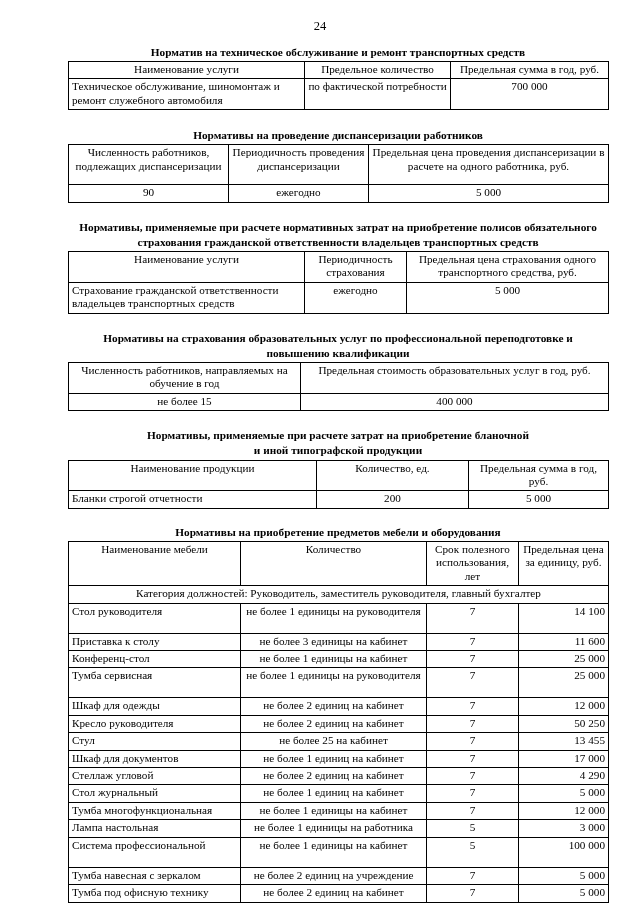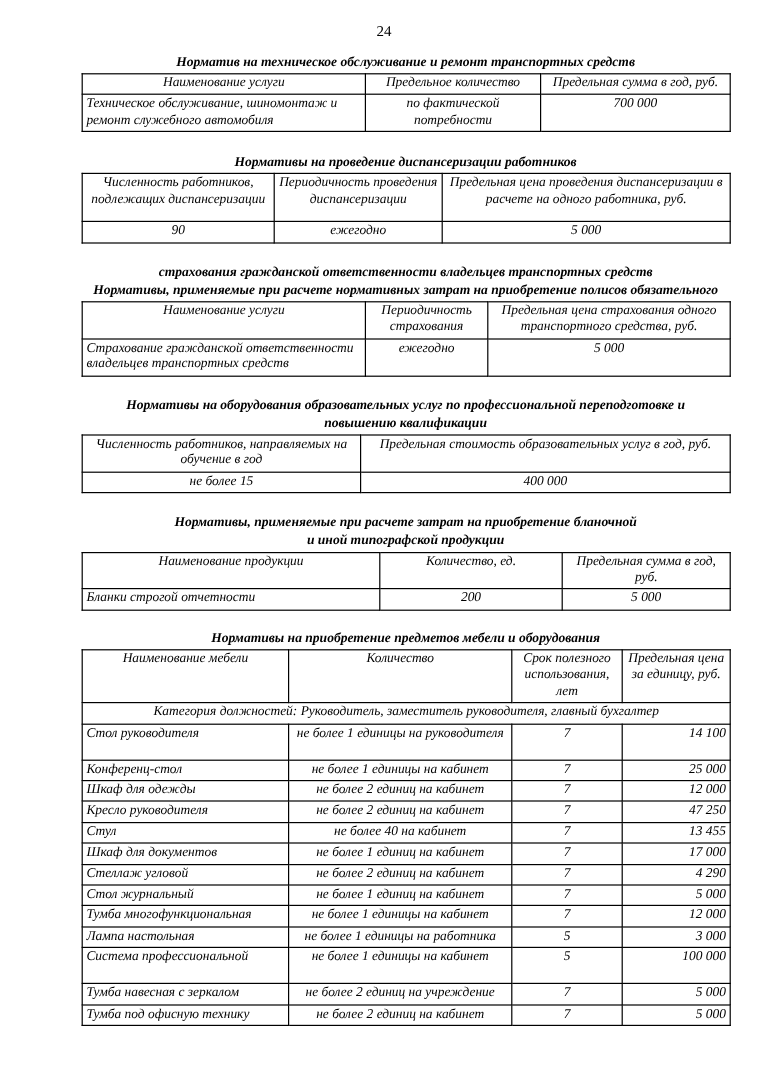--- a/index.html
+++ b/index.html
@@ -32,21 +32,20 @@
     padding: 0 32px 0 68px;
     box-sizing: border-box;
     width: 640px;
   }
   .content-inner {
     width: 540px;
     margin: 0;
   }
   .section {
     margin-bottom: 0;
-    font-style: italic;
   }
   .sec-title {
     font-weight: bold;
     font-size: 11.3px;
     line-height: 13.2px;
     text-align: center;
     margin: 0 auto;
     padding: 0 0 2px 0;
   }
   .gap-lg { height: 19px; }
@@ -133,22 +132,22 @@
               <td class="c">90</td>
               <td class="c">ежегодно</td>
               <td class="c">5 000</td>
             </tr>
           </tbody>
         </table>
       </div>
 
       <div class="gap-md"></div>
       <div class="section">
+        <div class="sec-title">Нормативы, применяемые при расчете нормативных затрат на приобретение полисов обязательного</div>
         <div class="sec-title">страхования гражданской ответственности владельцев транспортных средств</div>
-        <div class="sec-title">Нормативы, применяемые при расчете нормативных затрат на приобретение полисов обязательного</div>
         <table class="doc">
           <colgroup>
               <col style="width:236px">
               <col style="width:102px">
               <col style="width:202px">
             </colgroup>
           <tbody>
             <tr class="h-two">
               <td class="c">Наименование услуги</td>
               <td class="c">Периодичность страхования</td>
@@ -158,21 +157,21 @@
               <td class="l pad-l">Страхование гражданской ответственности владельцев транспортных средств</td>
               <td class="c">ежегодно</td>
               <td class="c">5 000</td>
             </tr>
           </tbody>
         </table>
       </div>
 
       <div class="gap-md"></div>
       <div class="section">
-        <div class="sec-title">Нормативы на оборудования образовательных услуг по профессиональной переподготовке и</div>
+        <div class="sec-title">Нормативы на страхования образовательных услуг по профессиональной переподготовке и</div>
         <div class="sec-title">повышению квалификации</div>
         <table class="doc">
           <colgroup>
               <col style="width:232px">
               <col style="width:308px">
             </colgroup>
           <tbody>
             <tr class="h-two">
               <td class="c">Численность работников, направляемых на обучение в год</td>
               <td class="c">Предельная стоимость образовательных услуг в год, руб.</td>
@@ -230,40 +229,52 @@
             <tr class="h-one">
               <td class="c" colspan="4">Категория должностей: Руководитель, заместитель руководителя, главный бухгалтер</td>
             </tr>
           <tr class="h-furn2">
                 <td class="l pad-l">Стол руководителя</td>
                 <td class="c">не более 1 единицы на руководителя</td>
                 <td class="c">7</td>
                 <td class="r pad-r">14 100</td>
               </tr>
               <tr class="h-furn">
+                <td class="l pad-l">Приставка к столу</td>
+                <td class="c">не более 3 единицы на кабинет</td>
+                <td class="c">7</td>
+                <td class="r pad-r">11 600</td>
+              </tr>
+              <tr class="h-furn">
                 <td class="l pad-l">Конференц-стол</td>
                 <td class="c">не более 1 единицы на кабинет</td>
                 <td class="c">7</td>
                 <td class="r pad-r">25 000</td>
               </tr>
+              <tr class="h-furn2">
+                <td class="l pad-l">Тумба сервисная</td>
+                <td class="c">не более 1 единицы на руководителя</td>
+                <td class="c">7</td>
+                <td class="r pad-r">25 000</td>
+              </tr>
               <tr class="h-furn">
                 <td class="l pad-l">Шкаф для одежды</td>
                 <td class="c">не более 2 единиц на кабинет</td>
                 <td class="c">7</td>
                 <td class="r pad-r">12 000</td>
               </tr>
               <tr class="h-furn">
                 <td class="l pad-l">Кресло руководителя</td>
                 <td class="c">не более 2 единиц на кабинет</td>
                 <td class="c">7</td>
-                <td class="r pad-r">47 250</td>
+                <td class="r pad-r">50 250</td>
               </tr>
               <tr class="h-furn">
                 <td class="l pad-l">Стул</td>
-                <td class="c">не более 40 на кабинет</td>
+                <td class="c">не более 25 на кабинет</td>
                 <td class="c">7</td>
                 <td class="r pad-r">13 455</td>
               </tr>
               <tr class="h-furn">
                 <td class="l pad-l">Шкаф для документов</td>
                 <td class="c">не более 1 единиц на кабинет</td>
                 <td class="c">7</td>
                 <td class="r pad-r">17 000</td>
               </tr>
               <tr class="h-furn">

